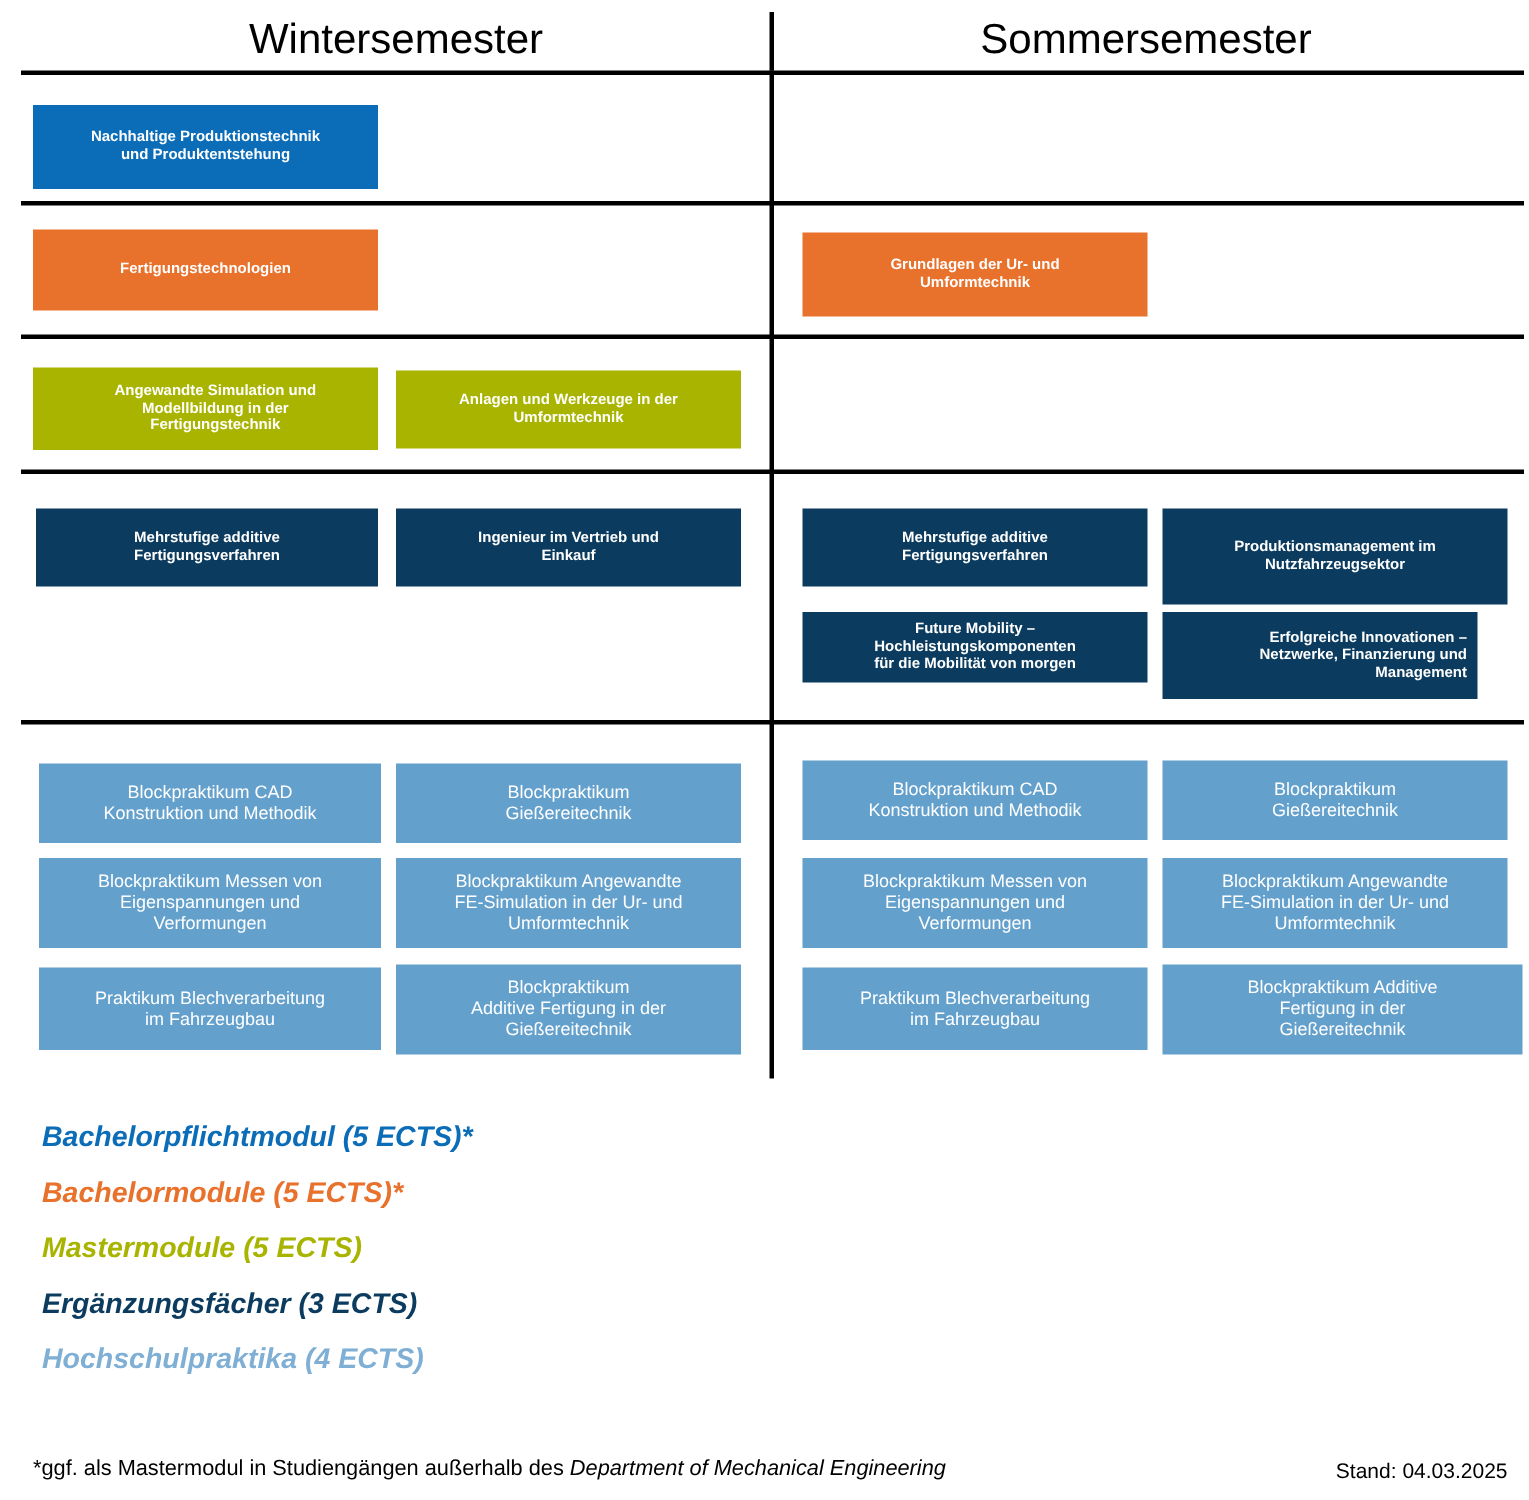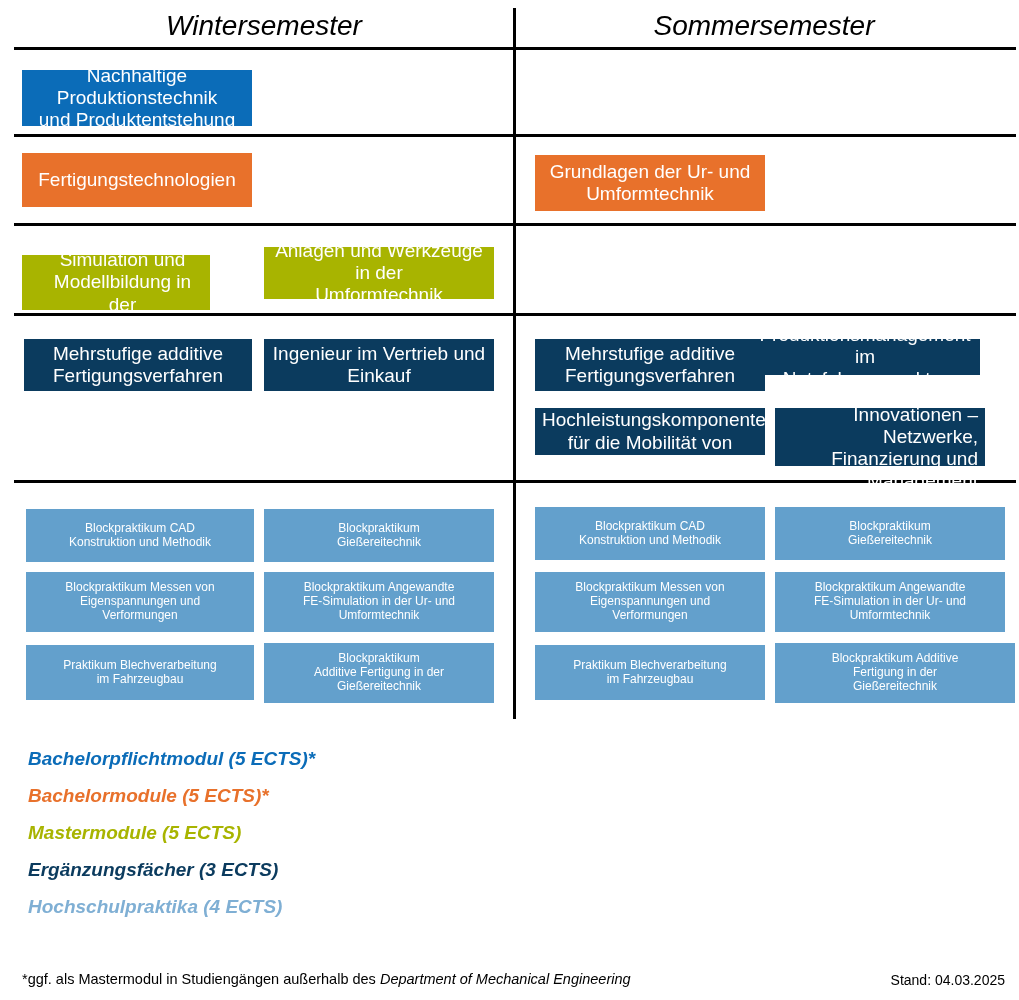--- a/index.html
+++ b/index.html
@@ -7,21 +7,21 @@
   body{
     width:1019px;height:1000px;background:#ffffff;
     font-family:"Liberation Sans","DejaVu Sans",sans-serif;
     color:#000;overflow:hidden;position:relative;
   }
   #sheet{position:absolute;left:0;top:0;width:1019px;height:1000px;}
 
   
   .sem-head{
     position:absolute;top:8px;height:36px;line-height:36px;
-    font-size:28px;font-style:italic;text-align:center;color:#000;
+    font-size:28px;text-align:center;color:#000;
     font-family:"Liberation Sans","DejaVu Sans",sans-serif;
   }
   #head-winter{left:14px;width:500px;}
   #head-summer{left:514px;width:500px;}
 
   
   .hrule{position:absolute;left:14px;width:1002px;height:3px;background:#000;}
   .vrule{position:absolute;width:3px;background:#000;}
 
   
@@ -31,21 +31,21 @@
     padding:4px 7px;line-height:1.16;
     font-family:"Liberation Sans","DejaVu Sans",sans-serif;
   }
   .box span{display:block;width:100%;}
   .c-blue  {background:#0B6CB8;}
   .c-orange{background:#E8712B;}
   .c-olive {background:#A8B400;}
   .c-navy  {background:#0B3B5E;}
   .c-lblue {background:#63A0CC;}
 
-  .fs13{font-size:19px;}
+  .fs13{font-size:10px;font-weight:bold;}
   .fs12{font-size:12px;}
 
   
   .legend-item{
     position:absolute;left:28px;
     font-size:19px;font-style:italic;font-weight:bold;
     font-family:"Liberation Sans","DejaVu Sans",sans-serif;
     white-space:nowrap;
   }
 
@@ -83,37 +83,37 @@
     <span>Nachhaltige Produktionstechnik<br>und Produktentstehung</span>
   </div>
 
   <div class="box c-orange fs13" style="left:22px;top:153px;width:230px;height:54px;">
     <span>Fertigungstechnologien</span>
   </div>
   <div class="box c-orange fs13" style="left:535px;top:155px;width:230px;height:56px;">
     <span>Grundlagen der Ur- und<br>Umformtechnik</span>
   </div>
 
-  <div class="box c-olive fs13" style="left:22px;top:255px;width:188px;height:55px;padding-left:20px;">
+  <div class="box c-olive fs13" style="left:22px;top:245px;width:230px;height:55px;padding-left:20px;">
     <span>Angewandte Simulation und<br>Modellbildung in der<br>Fertigungstechnik</span>
   </div>
   <div class="box c-olive fs13" style="left:264px;top:247px;width:230px;height:52px;">
     <span>Anlagen und Werkzeuge in der<br>Umformtechnik</span>
   </div>
 
   <div class="box c-navy fs13" style="left:24px;top:339px;width:228px;height:52px;">
     <span>Mehrstufige additive<br>Fertigungsverfahren</span>
   </div>
   <div class="box c-navy fs13" style="left:264px;top:339px;width:230px;height:52px;">
     <span>Ingenieur im Vertrieb und<br>Einkauf</span>
   </div>
   <div class="box c-navy fs13" style="left:535px;top:339px;width:230px;height:52px;">
     <span>Mehrstufige additive<br>Fertigungsverfahren</span>
   </div>
-  <div class="box c-navy fs13" style="left:750px;top:339px;width:230px;height:36px;">
+  <div class="box c-navy fs13" style="left:775px;top:339px;width:230px;height:64px;">
     <span>Produktionsmanagement im<br>Nutzfahrzeugsektor</span>
   </div>
   <div class="box c-navy fs13" style="left:535px;top:408px;width:230px;height:47px;">
     <span>Future Mobility –<br>Hochleistungskomponenten<br>für die Mobilität von morgen</span>
   </div>
   <div class="box c-navy fs13" style="left:775px;top:408px;width:210px;height:58px;text-align:right;">
     <span>Erfolgreiche Innovationen –<br>Netzwerke, Finanzierung und<br>Management</span>
   </div>
 
   <div class="box c-lblue fs12" style="left:26px;top:509px;width:228px;height:53px;">

